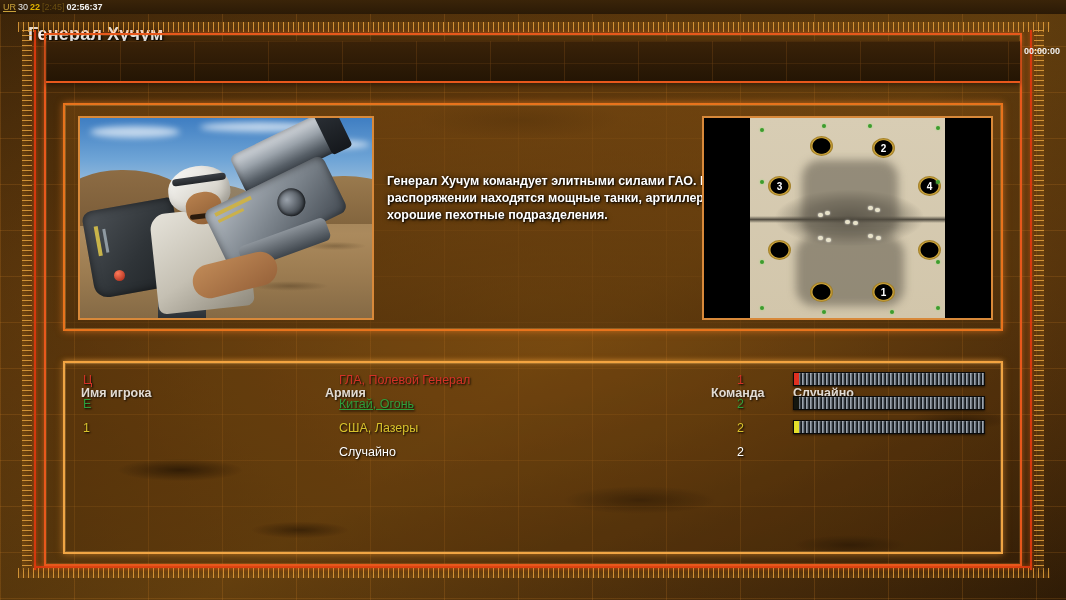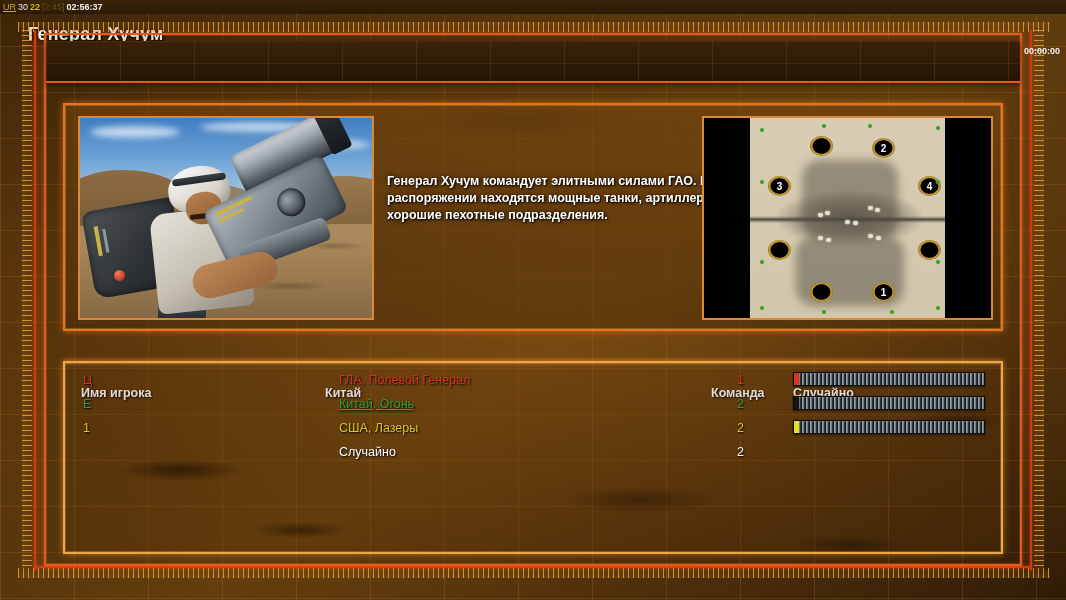--- a/index.html
+++ b/index.html
@@ -370,21 +370,21 @@
             <div class="mm-oil" style="left: 118px; top: 116px;"></div>
             <div class="mm-oil" style="left: 126px; top: 118px;"></div>
           </div>
       </div>
     </div>
   </div>
 
   <div class="tablewrap">
     <div class="thead">
       <span class="h h-name">Имя игрока</span>
-      <span class="h h-army">Китай</span>
+      <span class="h h-army">Армия</span>
       <span class="h h-team">Команда</span>
       <span class="h h-prog">Случайно</span>
     </div>
     <div class="tdiv"></div>
     <div class="tbody">
       <div id="rows-host">
           <div class="trow" style="top: 5px;">
             <span class="cell c-name" style="color: rgb(210, 50, 38);">Ц</span>
             <span class="cell c-army" style="color: rgb(210, 50, 38);">ГЛА, Полевой Генерал</span>
             <span class="cell c-team" style="color: rgb(210, 50, 38);">1</span>

